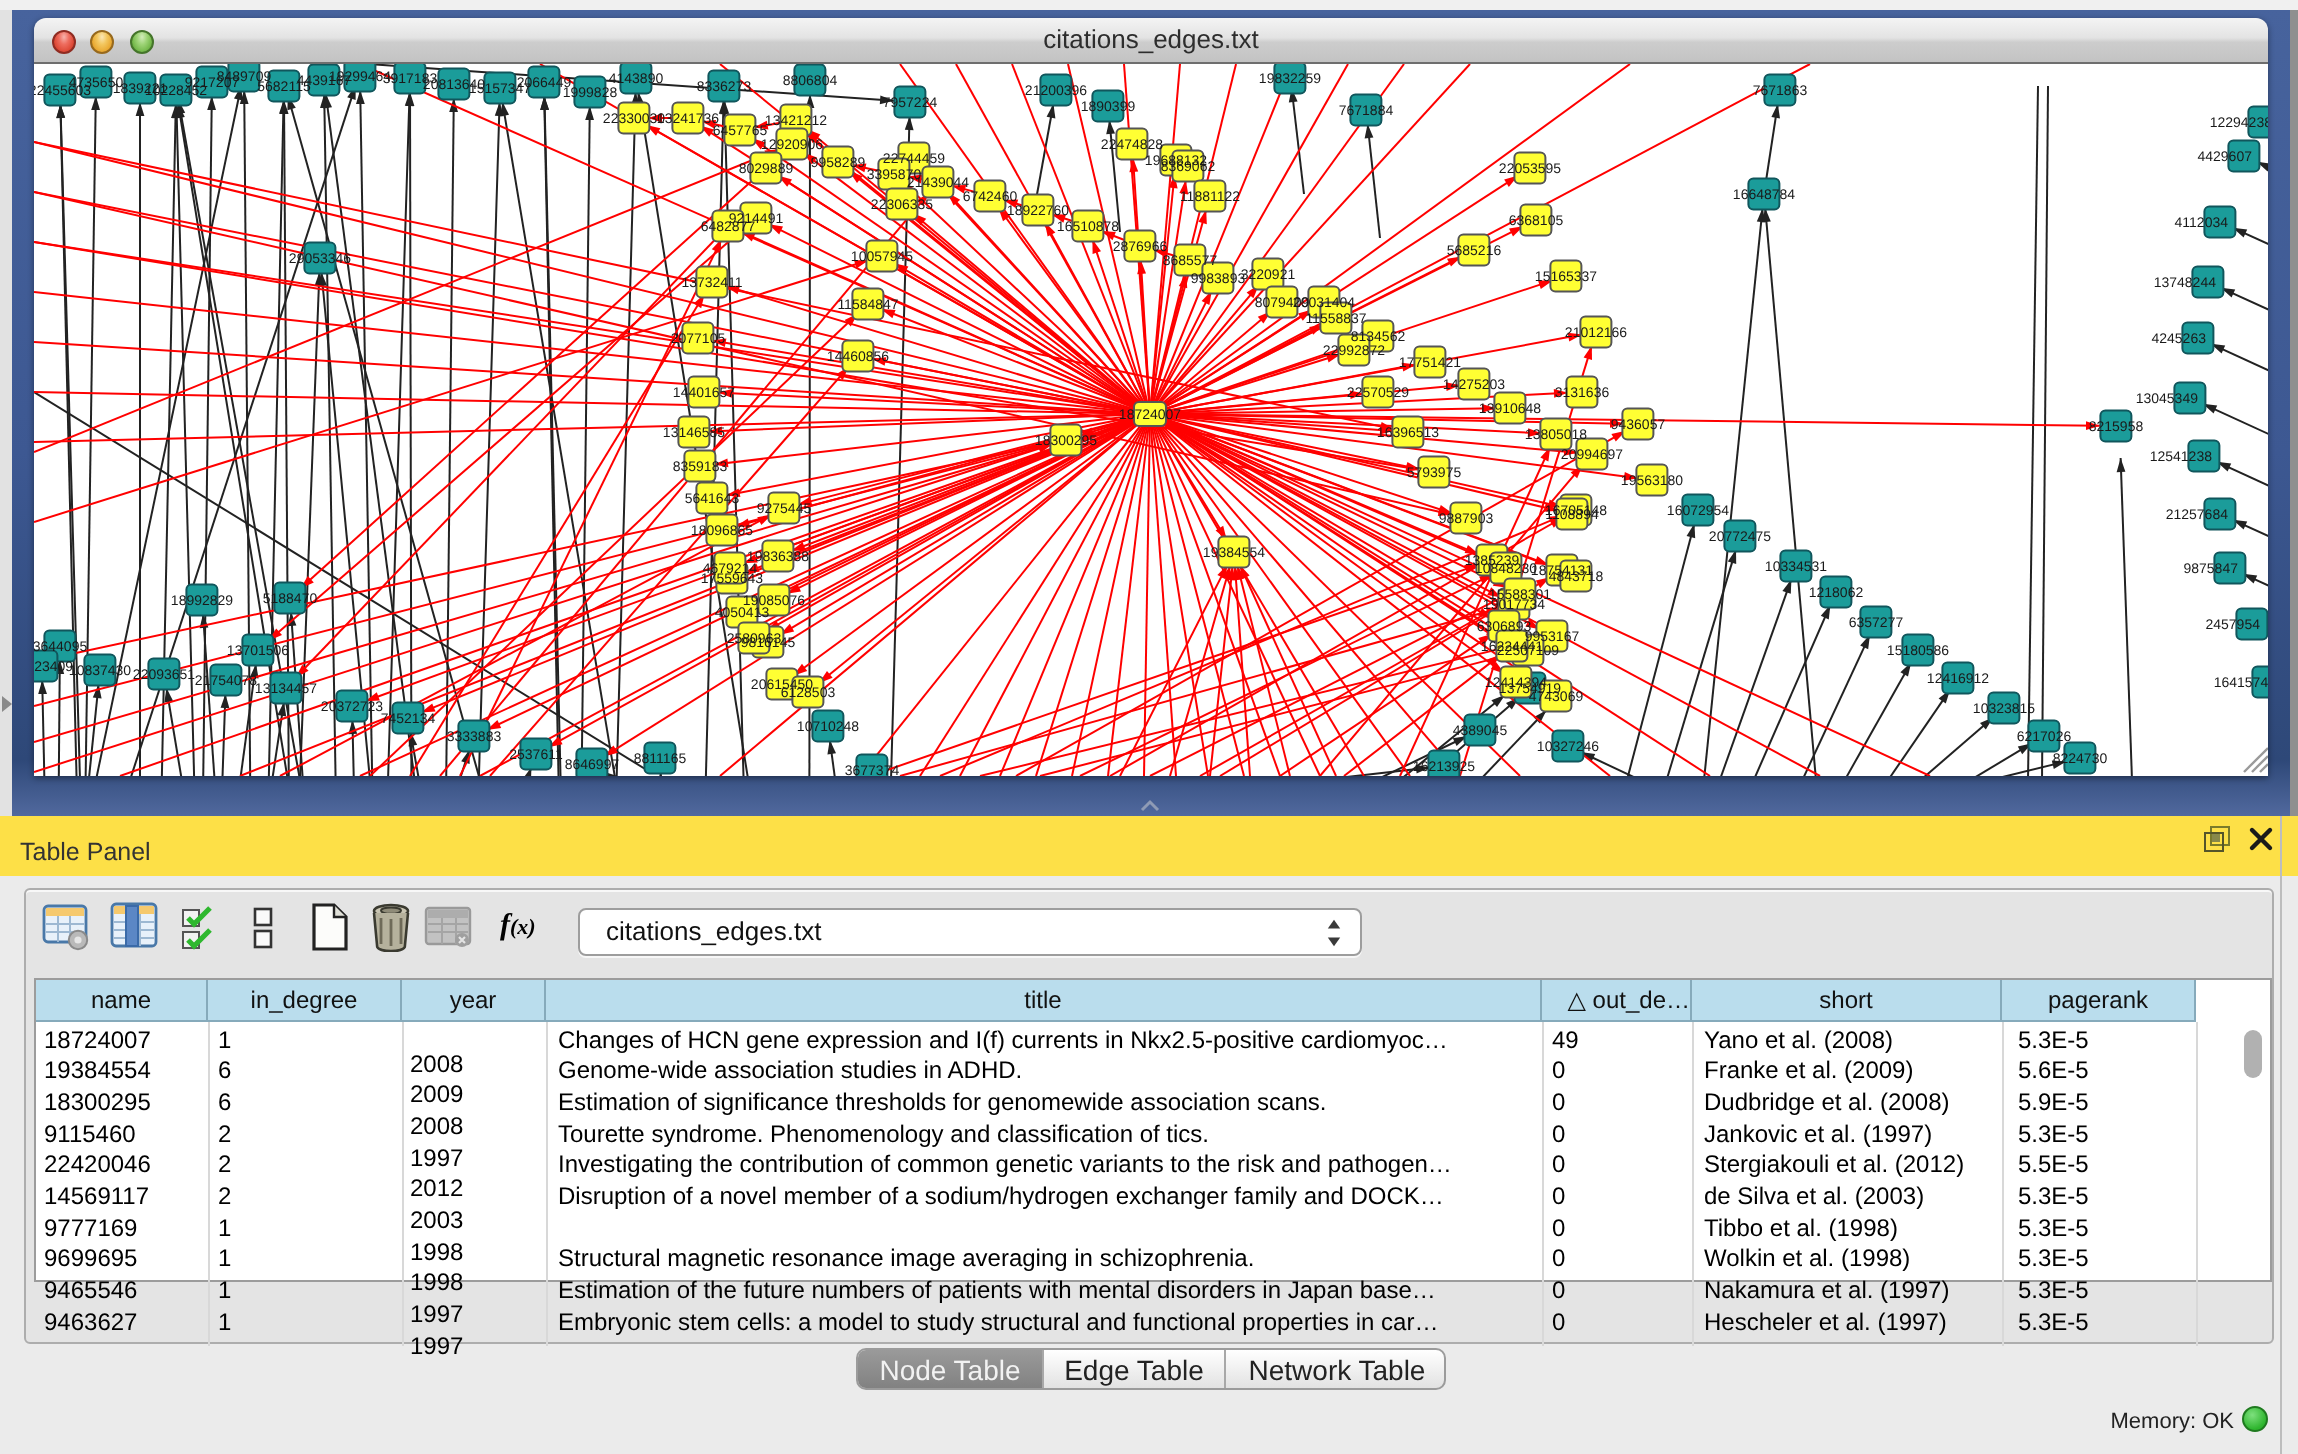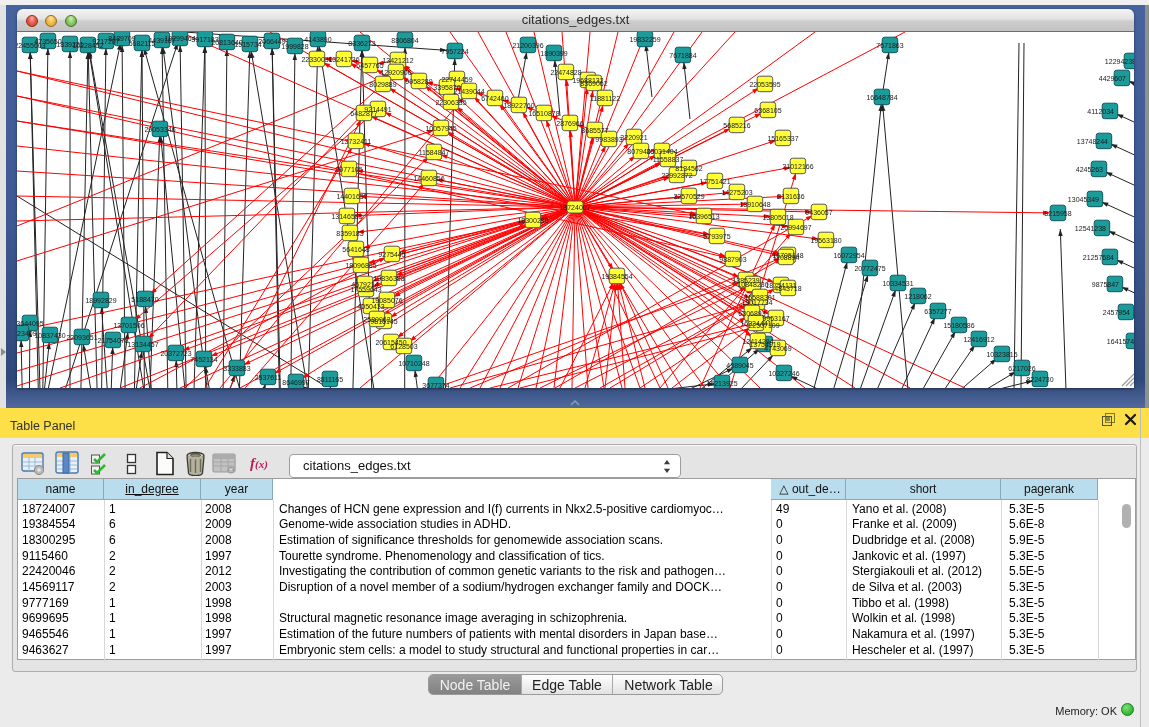--- a/index.html
+++ b/index.html
@@ -40,28 +40,28 @@
          border:1px solid #adadad; border-radius:3px; box-shadow:inset 0 1px 0 #f8f8f8; }
 
 
 #toolbar { left:0; top:4px; width:1125px; height:34px; }
 .dropdown { position:absolute; left:276px; top:5px; width:392px; height:24px; background:#ffffff;
             border:1px solid #9d9d9d; border-radius:4px; box-shadow:0 1px 0 rgba(255,255,255,.7);
             font-size:13px; color:#111; line-height:22px; padding-left:13px; }
 .dd-arrows { position:absolute; right:9px; top:4px; width:8px; height:15px; }
 
 
-#tbl { left:4px; top:33px; width:1119px; height:182px; background:#ffffff; border:1px solid #9c9c9c; }
+#tbl { left:4px; top:44px; width:1119px; height:152px; background:#ffffff; border:1px solid #9c9c9c; }
 .hcell { position:absolute; top:0; height:21px; background:#badded; border-right:1px solid #86aabb;
          border-bottom:1px solid #86aabb; font-size:12px; color:#111; text-align:center; line-height:21px; }
 .vline { position:absolute; top:21px; width:1px; background:#d8d8d8; }
 .row { position:absolute; left:0; width:1080px; height:15.6px; font-size:12px; color:#000; white-space:nowrap; }
 .c0 { position:absolute; left:4px; }
 .c1 { position:absolute; left:91px; }
-.c2 { position:absolute; left:187px; }
+.c2 { position:absolute; left:187px;margin-top:12px; }
 .c3 { position:absolute; left:261px; }
 .c4 { position:absolute; left:758px; }
 .c5 { position:absolute; left:834px; }
 .c6 { position:absolute; left:991px; }
 #thumb { position:absolute; left:1104px; top:25px; width:9px; height:24px; background:#b1b1b1; border-radius:5px; }
 
 
 #tabs { left:428px; top:266px; width:295px; height:21px; border:1px solid #9b9b9b; border-radius:5px;
         background:linear-gradient(180deg,#ffffff,#e2e2e2); overflow:hidden; font-size:14px; }
 #tabs .seg { position:absolute; top:0; height:21px; line-height:20px; text-align:center; color:#222; }
@@ -958,38 +958,39 @@
 <path d="M3,5.5 L4.6,22.5 a7,2.5 0 0 0 13.8,0 L20,5.5" fill="#b5b19c" stroke="#3a3a30" stroke-width="1.3"></path>
 <path d="M6.5,8 v13 M11.5,8.5 v13.5 M16.5,8 v13" stroke="#6e6a58" stroke-width="1.4"></path>
 </svg>
 <svg class="abs" style="left:199px;top:4px" width="25" height="22" viewBox="0 0 25 22">
 <rect x="1" y="1" width="22" height="18" rx="1.5" fill="#c2c2c2" stroke="#9a9a9a" stroke-width="1.2"></rect>
 <rect x="2" y="2" width="20" height="4" fill="#adadad"></rect>
 <path d="M2,9 h20 M2,13 h20 M9,6 v13 M16,6 v13" stroke="#a5a5a5" stroke-width="1"></path>
 <circle cx="19" cy="17" r="3.5" fill="#9f9f9f"></circle>
 <path d="M17.5,15.5 l3,3 m0,-3 l-3,3" stroke="#e3e3e3" stroke-width="1.1"></path>
 </svg>
-<div class="abs" style="left:237px;top:6px;font-size:15px;font-style:italic;font-weight:bold;color:#be185d;font-family:'Liberation Serif',serif;">f<span style="font-size:11px">(x)</span></div>
+<div class="abs" style="left:237px;top:6px;font-size:15px;font-style:italic;font-weight:bold;color:#000000;font-family:'Liberation Serif',serif;">f<span style="font-size:11px">(x)</span></div>
         <div class="dropdown">citations_edges.txt
           <svg class="dd-arrows" viewBox="0 0 9 17">
               <path d="M4.5,1 L8,6 L1,6 Z" fill="#3a3a3a"></path>
               <path d="M4.5,16 L8,11 L1,11 Z" fill="#3a3a3a"></path>
             </svg>
         </div>
       </div>
 
       <div class="abs" id="tbl">
         <div class="hcell" style="left:0px;width:86px;">name</div>
 <div class="vline" style="left:86px;height:162px;"></div>
-<div class="hcell" style="left:86px;width:97px;text-decoration:underline;">in_degree</div>
+<div class="hcell" style="left:86px;width:97px;">in_degree</div>
 <div class="vline" style="left:183px;height:162px;"></div>
 <div class="hcell" style="left:183px;width:72px;">year</div>
 <div class="vline" style="left:255px;height:162px;"></div>
+<div class="hcell" style="left:255px;width:498px;">title</div>
 <div class="vline" style="left:753px;height:162px;"></div>
-<div class="hcell" style="left:753px;width:75px;text-align:center;padding-left:4px;">△ out_de…</div>
+<div class="hcell" style="left:753px;width:75px;text-align:right;padding-left:4px;">△ out_de…</div>
 <div class="vline" style="left:828px;height:162px;"></div>
 <div class="hcell" style="left:828px;width:155px;">short</div>
 <div class="vline" style="left:983px;height:162px;"></div>
 <div class="hcell" style="left:983px;width:97px;">pagerank</div>
 <div class="vline" style="left:1080px;height:162px;"></div>
 <div class="row" style="top:22.5px;">
             <span class="c0">18724007</span>
             <span class="c1">1</span>
             <span class="c2">2008</span>
             <span class="c3">Changes of HCN gene expression and I(f) currents in Nkx2.5-positive cardiomyoc…</span>
@@ -997,21 +998,21 @@
             <span class="c5">Yano et al. (2008)</span>
             <span class="c6">5.3E-5</span>
           </div>
 <div class="row" style="top:38.2px;">
             <span class="c0">19384554</span>
             <span class="c1">6</span>
             <span class="c2">2009</span>
             <span class="c3">Genome-wide association studies in ADHD.</span>
             <span class="c4">0</span>
             <span class="c5">Franke et al. (2009)</span>
-            <span class="c6">5.6E-8</span>
+            <span class="c6">5.6E-5</span>
           </div>
 <div class="row" style="top:53.9px;">
             <span class="c0">18300295</span>
             <span class="c1">6</span>
             <span class="c2">2008</span>
             <span class="c3">Estimation of significance thresholds for genomewide association scans.</span>
             <span class="c4">0</span>
             <span class="c5">Dudbridge et al. (2008)</span>
             <span class="c6">5.9E-5</span>
           </div>

